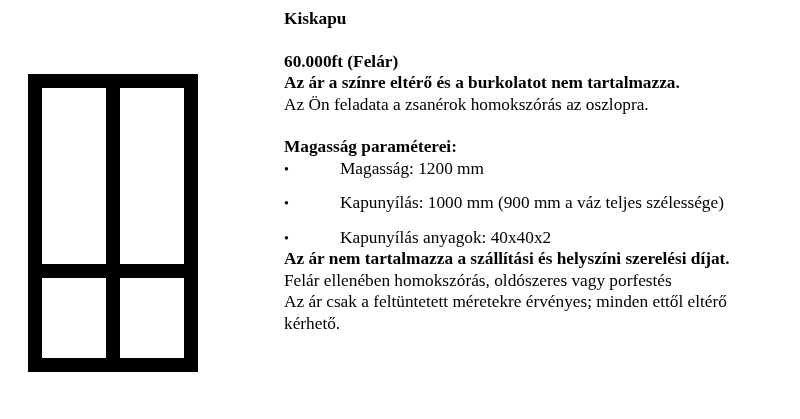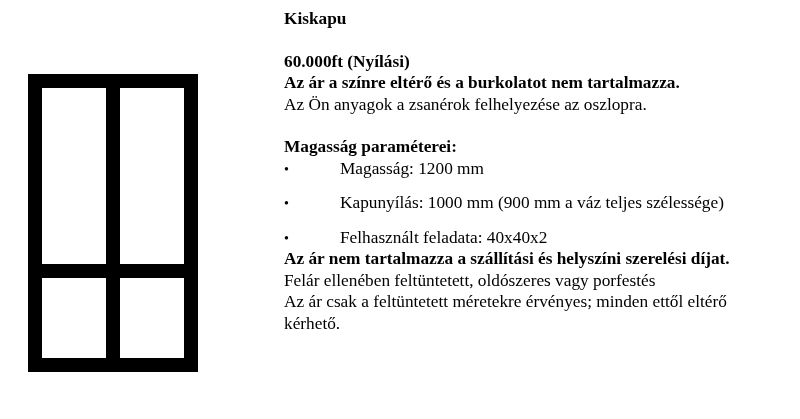--- a/index.html
+++ b/index.html
@@ -23,36 +23,36 @@
   <div class="bar" style="left:0;bottom:0;width:170px;height:14px;"></div>
   <div class="bar" style="left:0;top:0;width:14px;height:298px;"></div>
   <div class="bar" style="right:0;top:0;width:14px;height:298px;"></div>
   <div class="bar" style="left:78px;top:0;width:14px;height:298px;"></div>
   <div class="bar" style="left:0;top:190px;width:170px;height:14px;"></div>
 </div>
 
 <div class="text">
   <span class="line b">Kiskapu</span>
   <div class="gap"></div>
-  <span class="line b">60.000ft (Nyílási)</span>
+  <span class="line b">60.000ft (Felár)</span>
   <span class="line b">Az ár a színre eltérő és a burkolatot nem tartalmazza.</span>
-  <span class="line">Az Ön anyagok a zsanérok felhelyezése az oszlopra.</span>
+  <span class="line">Az Ön feladata a zsanérok homokszórás az oszlopra.</span>
   <div class="gap"></div>
   <span class="line b">Magasság paraméterei:</span>
   <div>
     <div class="li">
       <span class="bullet">•</span>
       <span>Magasság: 1200 mm</span>
     </div>
     <div class="li">
       <span class="bullet">•</span>
       <span>Kapunyílás: 1000 mm (900 mm a váz teljes szélessége)</span>
     </div>
     <div class="li">
       <span class="bullet">•</span>
-      <span>Felhasznált feladata: 40x40x2</span>
+      <span>Kapunyílás anyagok: 40x40x2</span>
     </div>
   </div>
   <span class="line b">Az ár nem tartalmazza a szállítási és helyszíni szerelési díjat.</span>
-  <span class="line">Felár ellenében feltüntetett, oldószeres vagy porfestés</span>
+  <span class="line">Felár ellenében homokszórás, oldószeres vagy porfestés</span>
   <span class="line">Az ár csak a feltüntetett méretekre érvényes; minden ettől eltérő</span>
   <span class="line">kérhető.</span>
 </div>
 
 </body></html>

